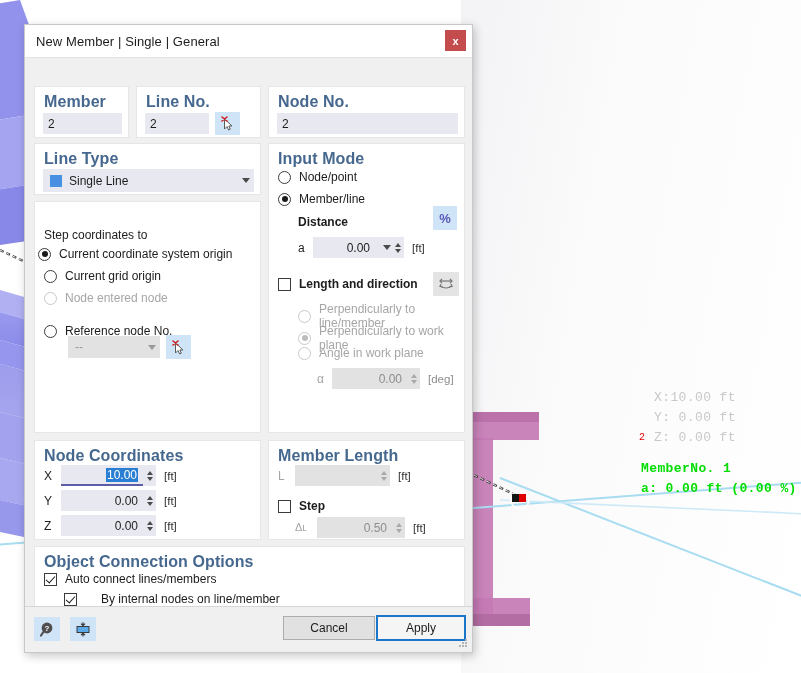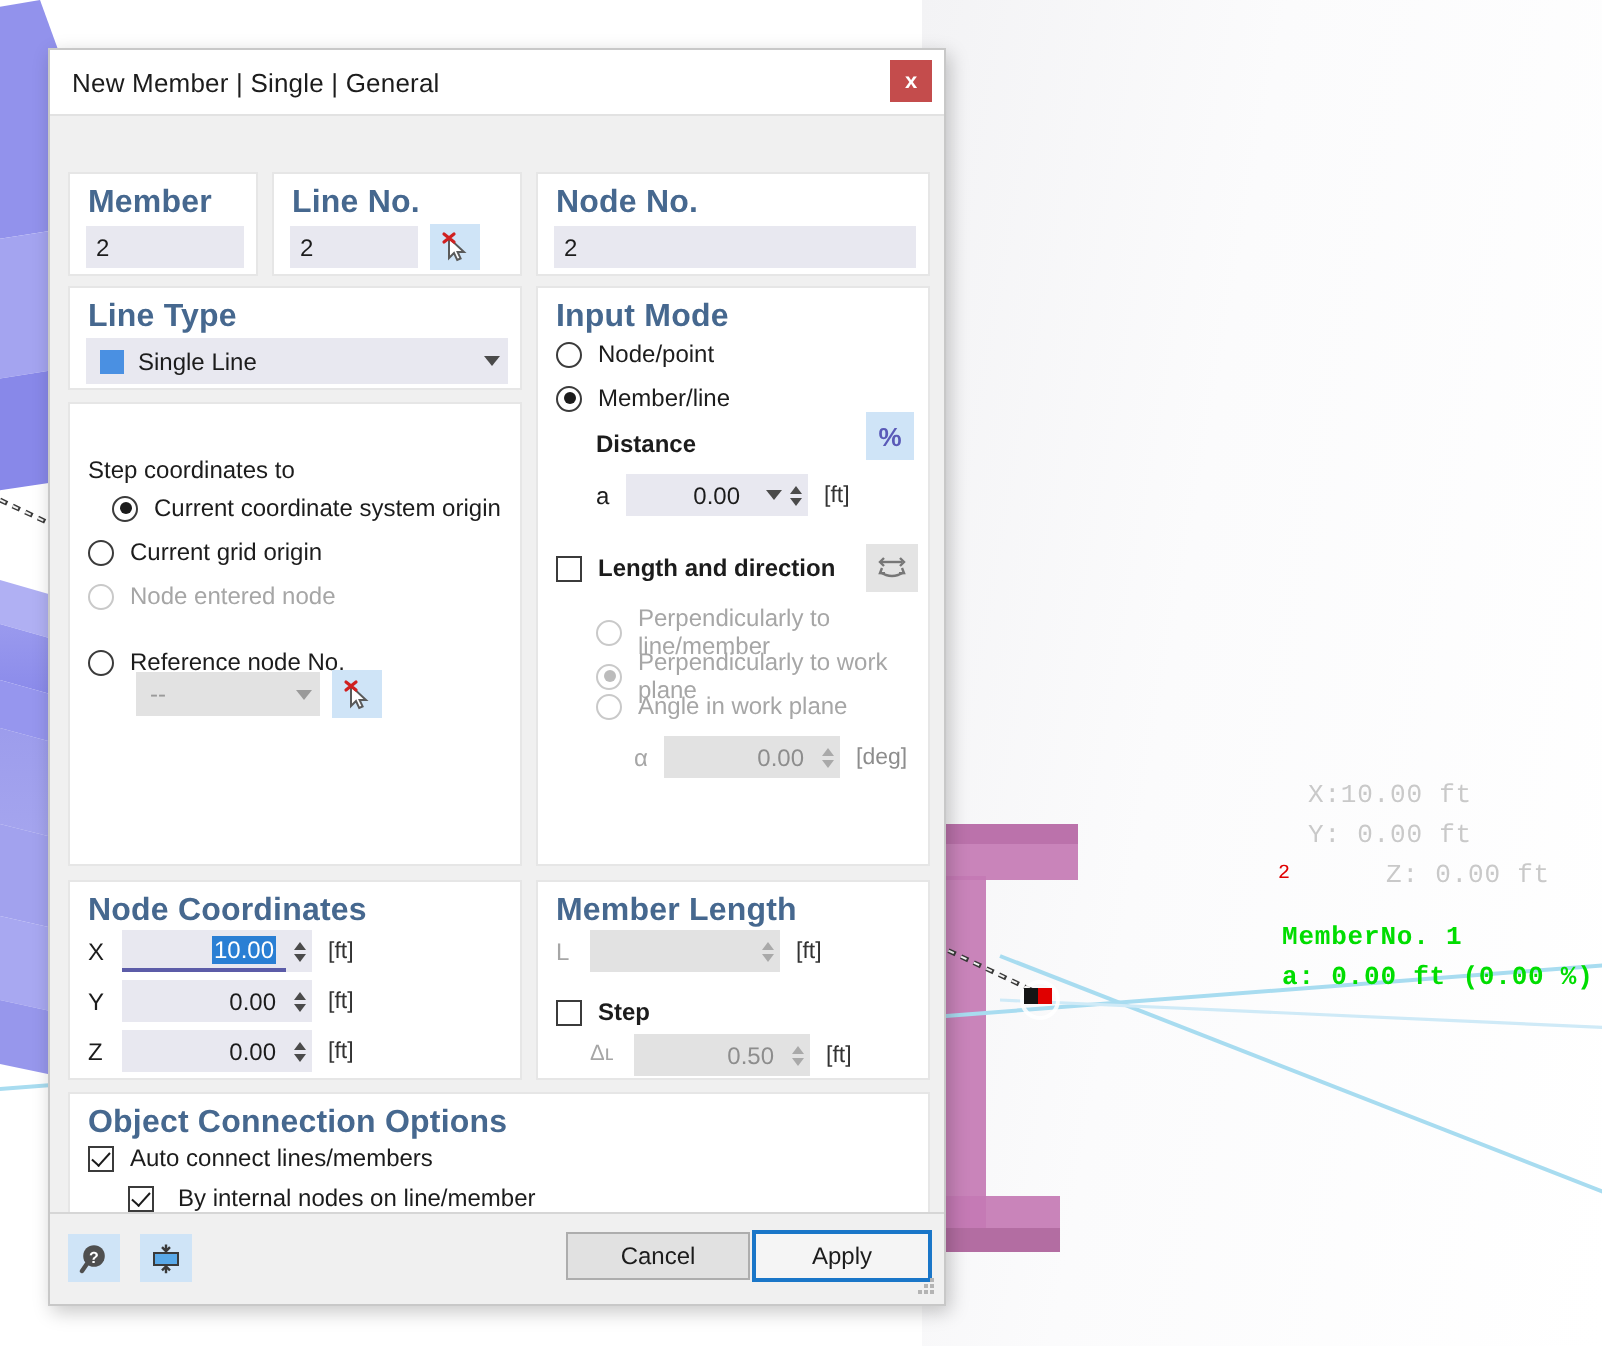--- a/index.html
+++ b/index.html
@@ -219,21 +219,21 @@
     <line x1="560" y1="518" x2="1000" y2="690" stroke="#a8dcf0" stroke-width="2"></line>
     <line x1="560" y1="540" x2="1000" y2="560" stroke="#cfeaf7" stroke-width="1.6"></line>
 
     <circle cx="580" cy="540" r="9" fill="none" stroke="#ffffff" stroke-width="2" opacity="0.85"></circle>
     <rect x="572" y="534" width="7" height="8" fill="#151515"></rect>
     <rect x="579" y="534" width="7" height="8" fill="#e00000"></rect>
   </svg>
 
   <div class="vlabel vgrey" style="left:654px; top:390px;">X:10.00 ft</div>
   <div class="vlabel vgrey" style="left:654px; top:410px;">Y: 0.00 ft</div>
-  <div class="vlabel vgrey" style="left:693px; top:430px;">Z: 0.00 ft</div>
+  <div class="vlabel vgrey" style="left:654px; top:430px;">Z: 0.00 ft</div>
   <div class="vlabel vred" style="left:639px; top:432px;">2</div>
   <div class="vlabel vgreen" style="left:641px; top:461px;">MemberNo. 1</div>
   <div class="vlabel vgreen" style="left:641px; top:481px;">a: 0.00 ft (0.00 %)</div>
 </div>
 
 <div id="dialog">
 
   <div class="titlebar">
     <span class="title">New Member | Single | General</span>
     <button class="close-btn">x</button>
@@ -268,21 +268,21 @@
         <span class="swatch"></span>
         <span>Single Line</span>
         <span class="chev"></span>
       </div>
     </div>
 
     <div class="gbox" style="left:9px; top:143px; width:227px; height:232px;">
 
       <div class="lbl" style="position:absolute; left:9px; top:26px;">Step coordinates to</div>
 
-      <div class="row" style="position:absolute; left:21px; top:45px; gap:8px;">
+      <div class="row" style="position:absolute; left:3px; top:45px; gap:8px;">
         <span class="radio on"></span>
         <span class="lbl">Current coordinate system origin</span>
       </div>
 
       <div class="row" style="position:absolute; left:9px; top:67px; gap:8px;">
         <span class="radio"></span>
         <span class="lbl">Current grid origin</span>
       </div>
 
       <div class="row" style="position:absolute; left:9px; top:89px; gap:8px;">
@@ -443,21 +443,21 @@
     </div>
 
     <div class="gbox" style="left:9px; top:488px; width:431px; height:62px;">
       <div class="gtitle">Object Connection Options</div>
 
       <div class="row" style="position:absolute; left:9px; top:25px; gap:8px;">
         <span class="cb on"></span>
         <span class="lbl">Auto connect lines/members</span>
       </div>
 
-      <div class="row" style="position:absolute; left:29px; top:45px; gap:12px;">
+      <div class="row" style="position:absolute; left:29px; top:45px; gap:24px;">
         <span class="cb on"></span>
         <span class="lbl">By internal nodes on line/member</span>
       </div>
     </div>
 
   </div>
 
   <div class="footer">
     <div class="ibtn" style="position:absolute; left:9px; top:10px; width:26px; height:24px;">
       <svg width="17" height="17" viewBox="0 0 17 17">

